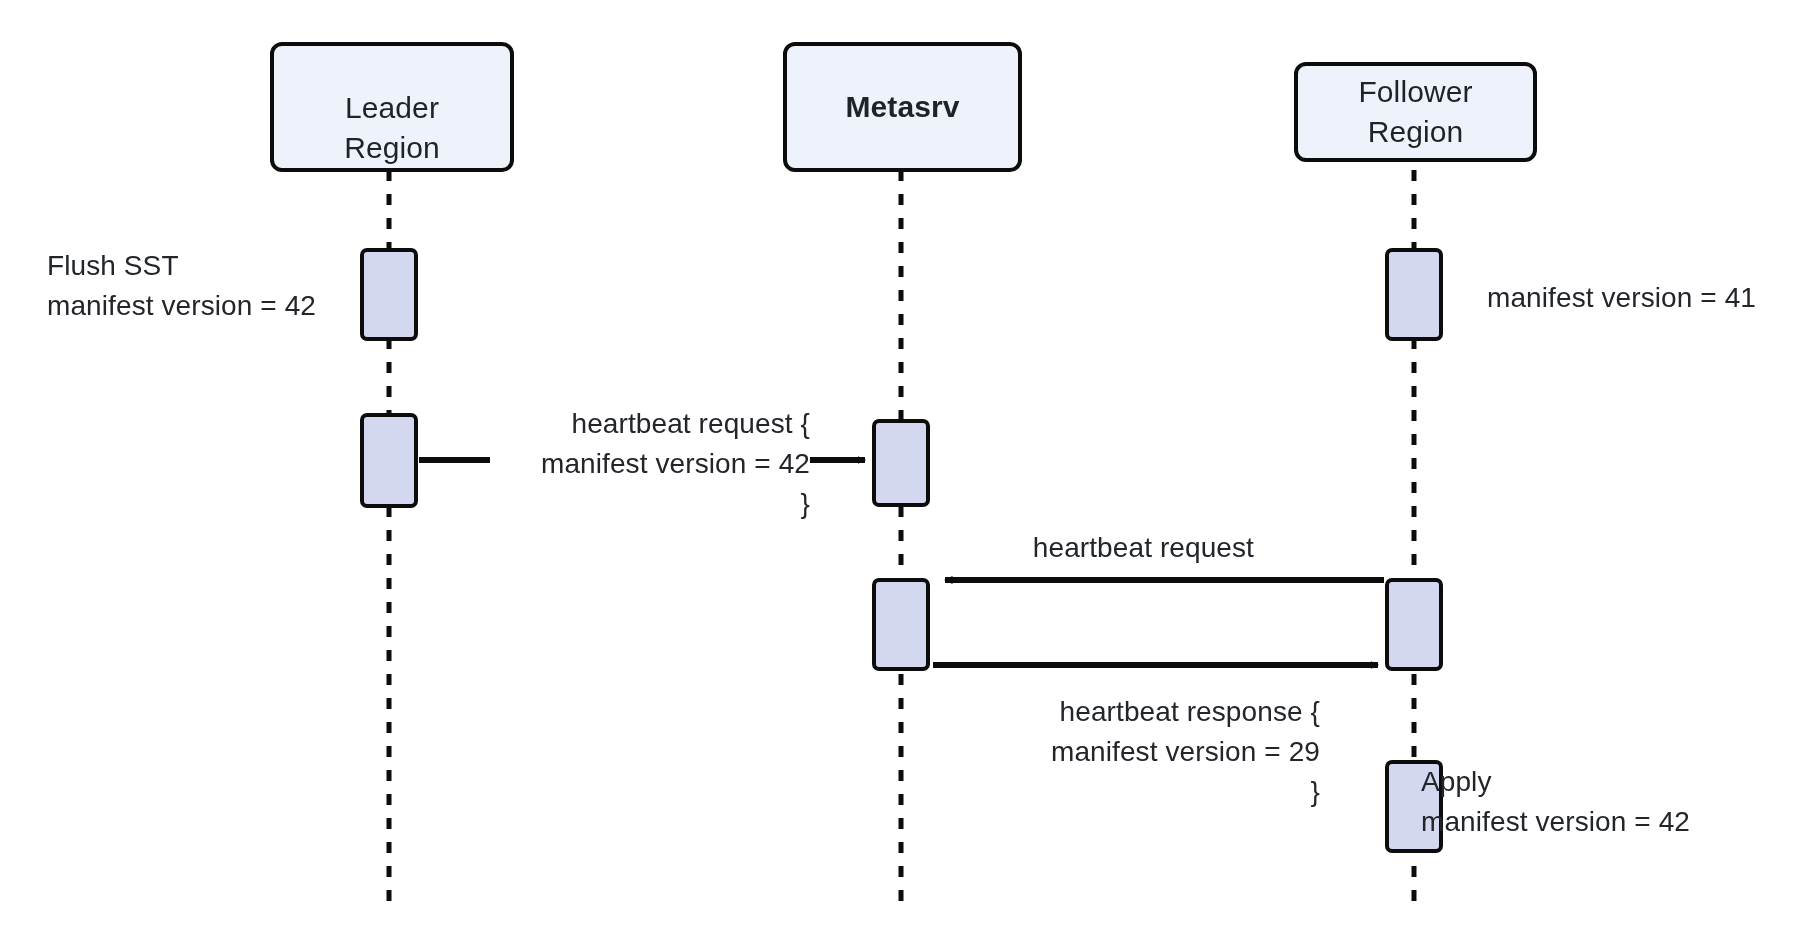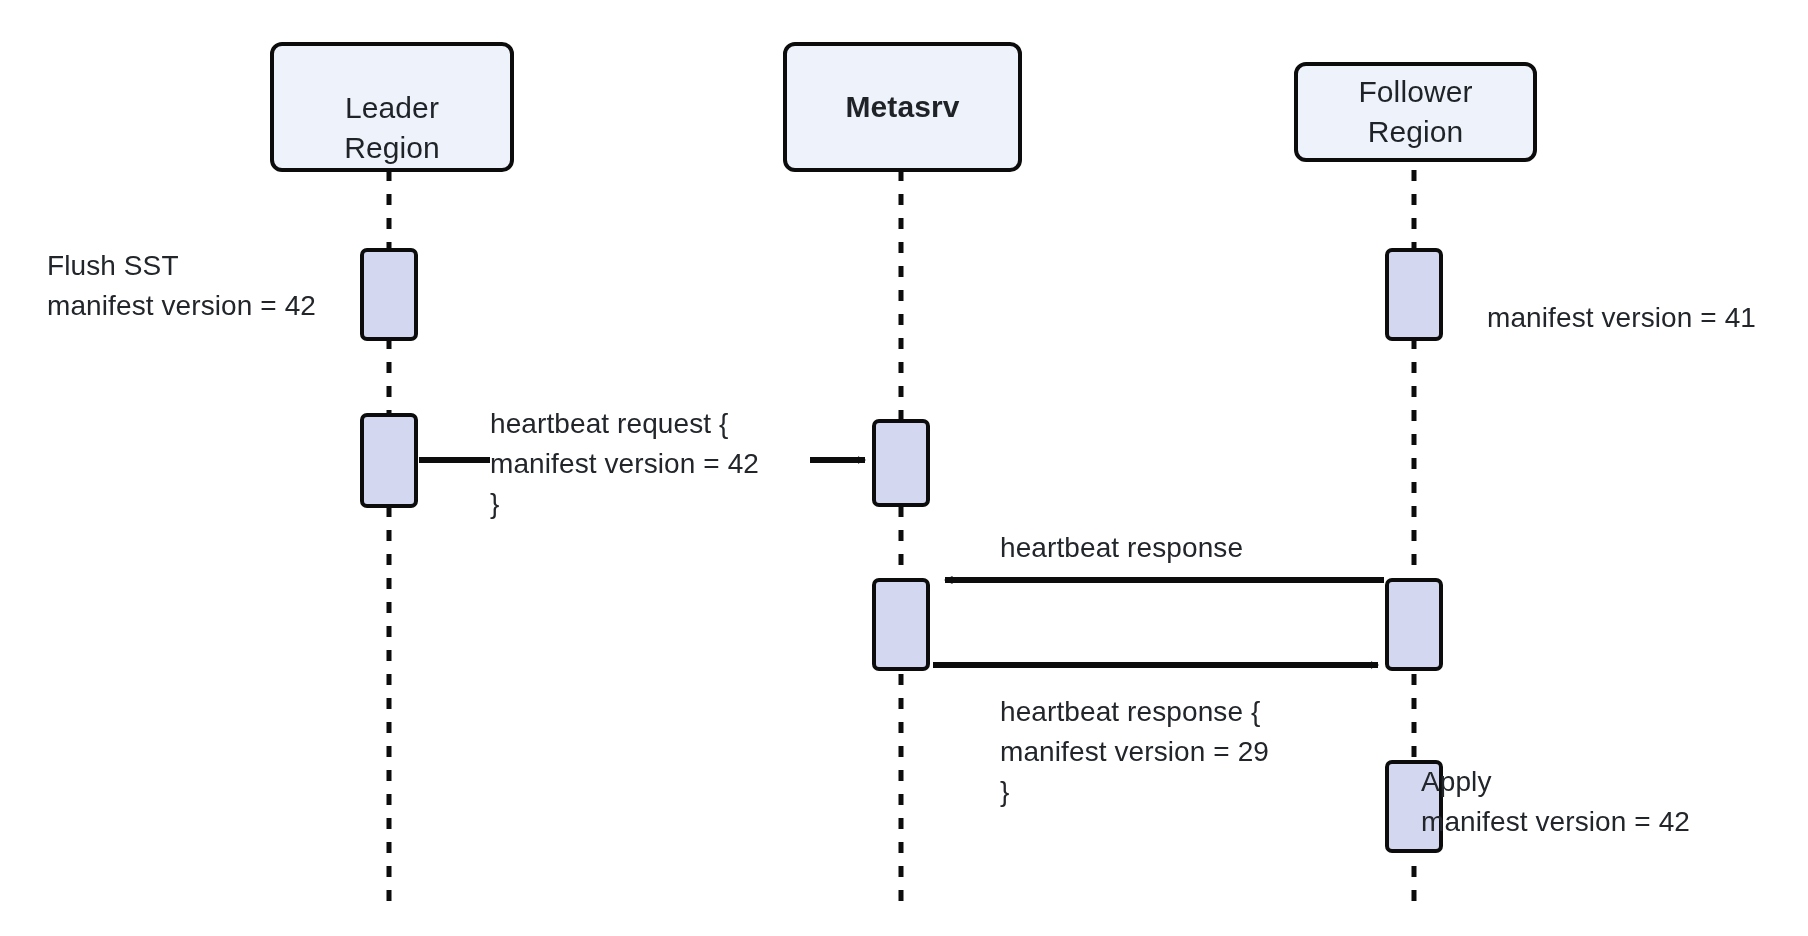--- a/index.html
+++ b/index.html
@@ -60,21 +60,21 @@
   
   .note {
     position: absolute;
     color: #22262b;
     font-size: 28px;
     line-height: 1.42;
     white-space: pre-line;
     letter-spacing: 0.1px;
   }
   .note.left-align  { text-align: left; }
-  .note.center-align{ text-align: left; }
+  .note.center-align{ text-align: right; }
 </style>
 </head>
 <body>
 
 <div id="diagram-root">
 
   <svg class="layer" viewBox="0 0 1808 936" xmlns="http://www.w3.org/2000/svg">
     <defs>
       <marker id="arrow-right" viewBox="0 0 12 12" refX="10" refY="6" markerWidth="9" markerHeight="9" orient="auto-start-reverse" markerUnits="userSpaceOnUse">
         <path d="M 0 0.6 L 11.5 6 L 0 11.4 z" fill="#0c0c0c"></path>
@@ -125,28 +125,28 @@
 
   <div class="activation" style="left:1385px; top:248px; width:58px; height:93px;"></div>
 
   <div class="activation" style="left:1385px; top:578px; width:58px; height:93px;"></div>
 
   <div class="activation" style="left:1385px; top:760px; width:58px; height:93px;"></div>
 
   <div class="note left-align" style="left:47px; top:246px; width:300px;">Flush SST
 manifest version = 42</div>
 
-  <div class="note left-align" style="left:1487px; top:278px; width:300px;margin-top:20px;">manifest version = 41</div>
+  <div class="note left-align" style="left:1487px; top:278px; width:300px;">manifest version = 41</div>
 
   <div class="note left-align" style="left:1421px; top:762px; width:300px;">Apply
 manifest version = 42</div>
 
   <div class="note center-align" style="left:490px; top:404px; width:320px;">heartbeat request {
 manifest version = 42
 }</div>
 
-  <div class="note center-align" style="left:1000px; top:528px; width:254px;">heartbeat response</div>
+  <div class="note center-align" style="left:1000px; top:528px; width:254px;">heartbeat request</div>
 
   <div class="note center-align" style="left:1000px; top:692px; width:320px;">heartbeat response {
 manifest version = 29
 }</div>
 
 </div>
 
 </body></html>

